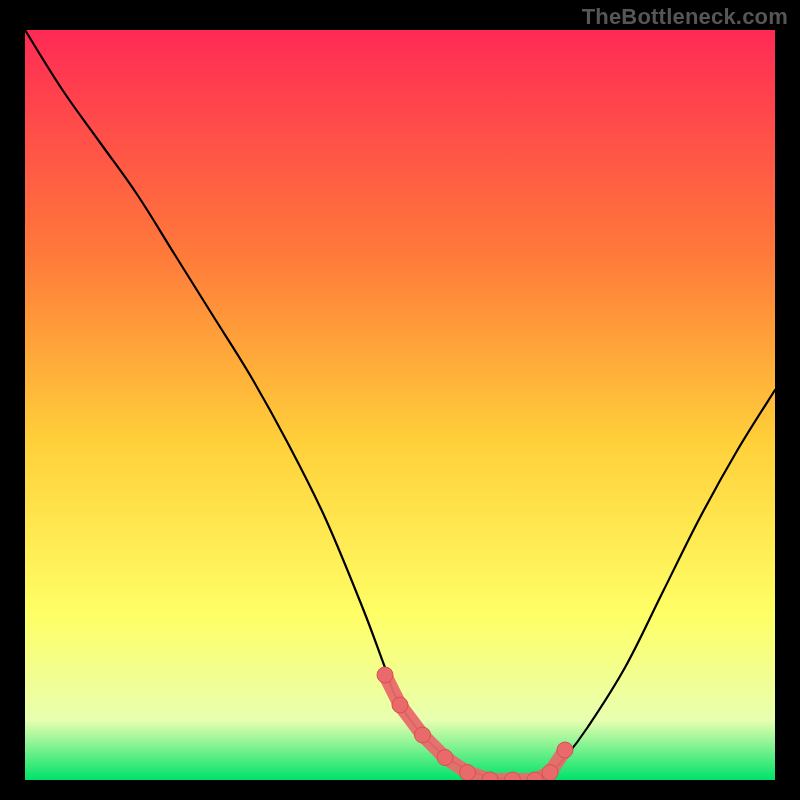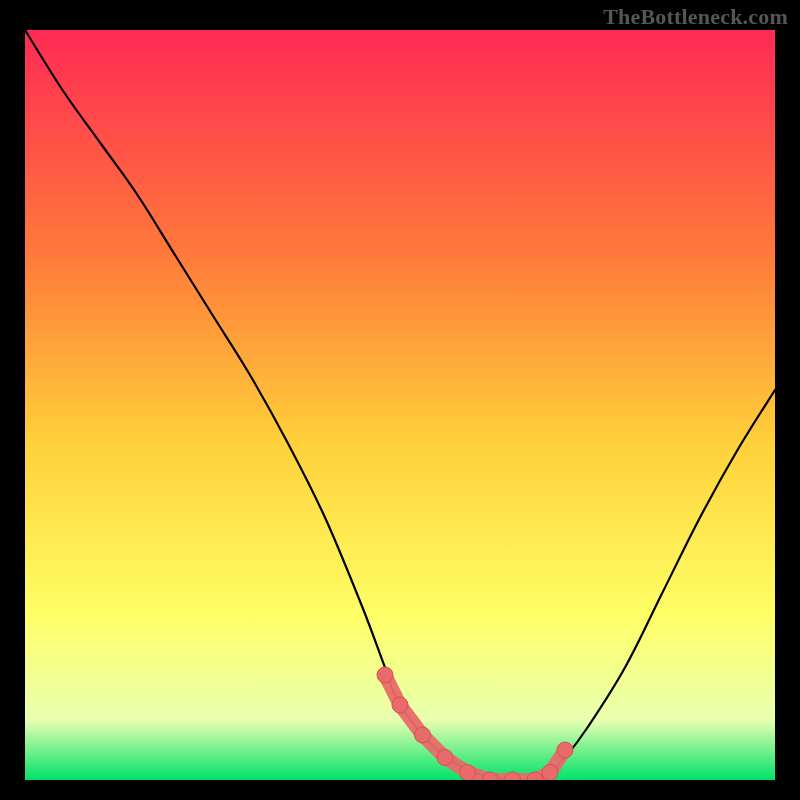--- a/index.html
+++ b/index.html
@@ -7,21 +7,21 @@
   .container {
     position: relative;
     width: 800px;
     height: 800px;
     background: #000;
   }
   .watermark {
     position: absolute;
     top: 4px;
     right: 12px;
-    font-family: Liberation Serif, serif;
+    font-family: Liberation Sans, sans-serif;
     font-size: 22px;
     font-weight: 600;
     color: #565656;
     letter-spacing: 0.2px;
     z-index: 10;
   }
   .plot-frame {
     position: absolute;
     left: 25px;
     top: 30px;

